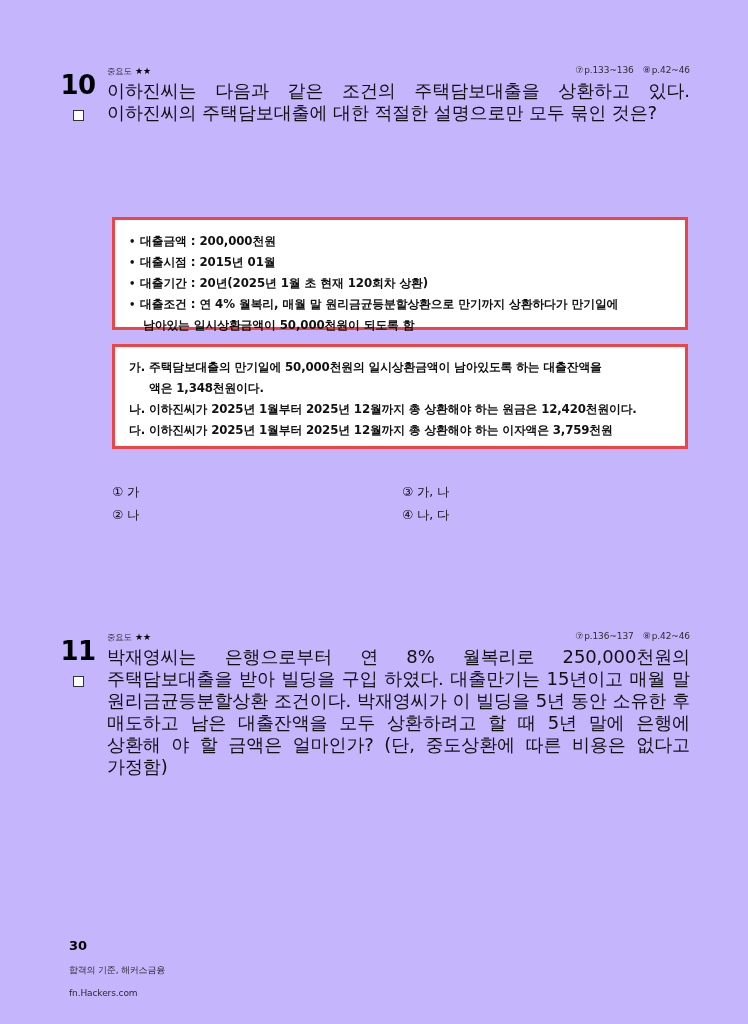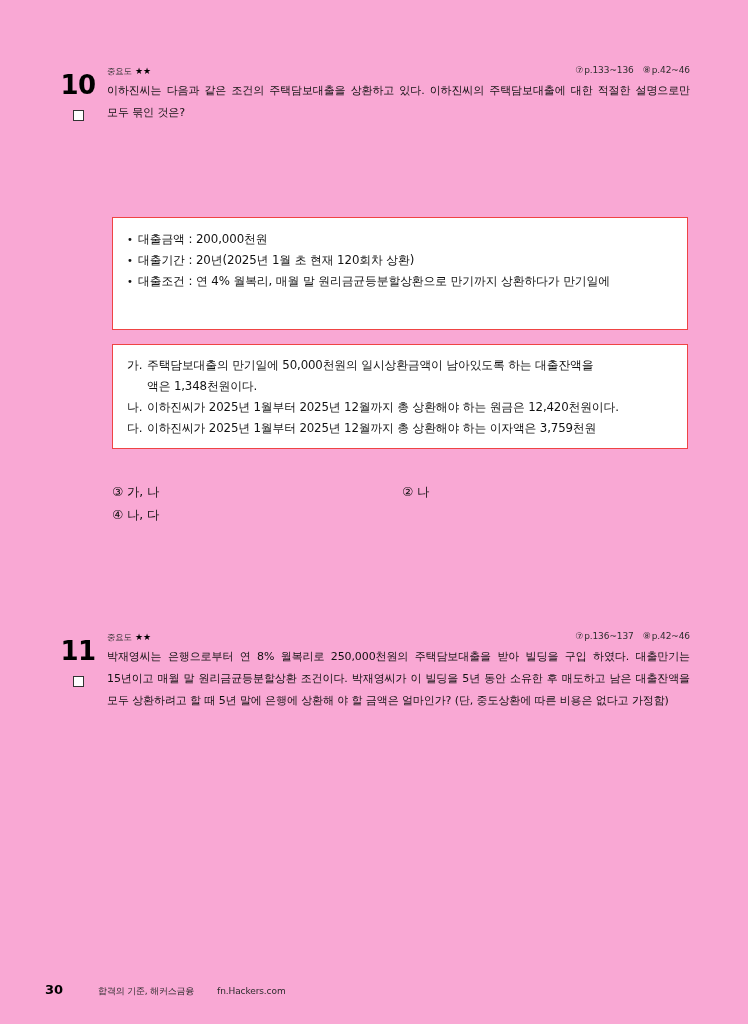--- a/index.html
+++ b/index.html
@@ -13,21 +13,21 @@
     position: relative;
     font-family: "DejaVu Sans", "Liberation Sans", sans-serif;
     color: #1a1a1a;
     overflow: hidden;
   }
   .page {
     position: absolute;
     inset: 0;
     width: 748px;
     height: 1024px;
-    background: #f9a8d4;
+    background: #c4b5fd;
   }
 
   
   .question {
     position: absolute;
     left: 0;
     width: 748px;
   }
   #q10 { top: 62px; }
   #q11 { top: 628px; }
@@ -92,35 +92,36 @@
     font-size: 9px;
     margin-right: 1px;
   }
   .q-ref .sep { display: inline-block; width: 9px; }
 
   .q-body {
     position: absolute;
     left: 107px;
     top: 18px;
     width: 583px;
-    font-size: 11px;
+    font-size: 18px;
     line-height: 22px;
     text-align: justify;
     text-justify: inter-word;
     letter-spacing: -0.1px;
     word-break: keep-all;
     color: #111;
   }
 
   
   .info-box {
     position: absolute;
-    border: 1px solid #ef4444;
+    border: 3px solid #ef4444;
     background: #fff;
     box-sizing: border-box;
+    font-weight: bold;
   }
   #box-conditions {
     left: 112px;
     top: 155px;
     width: 576px;
     height: 113px;
     padding: 11px 14px 10px 14px;
   }
   #box-statements {
     left: 112px;
@@ -192,20 +193,21 @@
   }
 
   
   .footer {
     position: absolute;
     left: 45px;
     bottom: 26px;
     display: flex;
     align-items: baseline;
     gap: 11px;
+    flex-direction: column;
   }
   .footer .pageno {
     font-size: 13px;
     font-weight: bold;
     color: #000;
   }
   .footer .brand {
     font-size: 9px;
     color: #2b2b2b;
     letter-spacing: -0.2px;
@@ -241,24 +243,28 @@
     <div class="q-body">
       <span>이하진씨는 다음과 같은 조건의 주택담보대출을 상환하고 있다. 이하진씨의 주택담보대출에</span>
       <span>대한 적절한 설명으로만 모두 묶인 것은?</span>
     </div>
 
     <div class="info-box" id="box-conditions">
       <div class="bullet-line">
         <span>대출금액 : 200,000천원</span>
       </div>
       <div class="bullet-line">
+        <span>대출시점 : 2015년 01월</span>
+      </div>
+      <div class="bullet-line">
         <span>대출기간 : 20년(2025년 1월 초 현재 120회차 상환)</span>
       </div>
       <div class="bullet-line">
         <span>대출조건 : 연 4% 월복리, 매월 말 원리금균등분할상환으로 만기까지 상환하다가 만기일에</span>
+        <span class="cont">남아있는 일시상환금액이 50,000천원이 되도록 함</span>
       </div>
     </div>
 
     <div class="info-box" id="box-statements">
       <div class="stmt-line">
         <span class="mark">가.</span>
         <span>주택담보대출의 만기일에 50,000천원의 일시상환금액이 남아있도록 하는 대출잔액을</span>
         <span class="cont">액은 1,348천원이다.</span>
       </div>
       <div class="stmt-line">
@@ -266,20 +272,23 @@
         <span>이하진씨가 2025년 1월부터 2025년 12월까지 총 상환해야 하는 원금은 12,420천원이다.</span>
       </div>
       <div class="stmt-line">
         <span class="mark">다.</span>
         <span>이하진씨가 2025년 1월부터 2025년 12월까지 총 상환해야 하는 이자액은 3,759천원</span>
       </div>
     </div>
 
     <div class="choices" id="q10-choices">
       <div class="choice">
+        <span class="num">①</span><span>가</span>
+      </div>
+      <div class="choice">
         <span class="num">③</span><span>가, 나</span>
       </div>
       <div class="choice">
         <span class="num">②</span><span>나</span>
       </div>
       <div class="choice">
         <span class="num">④</span><span>나, 다</span>
       </div>
     </div>
   </div>

